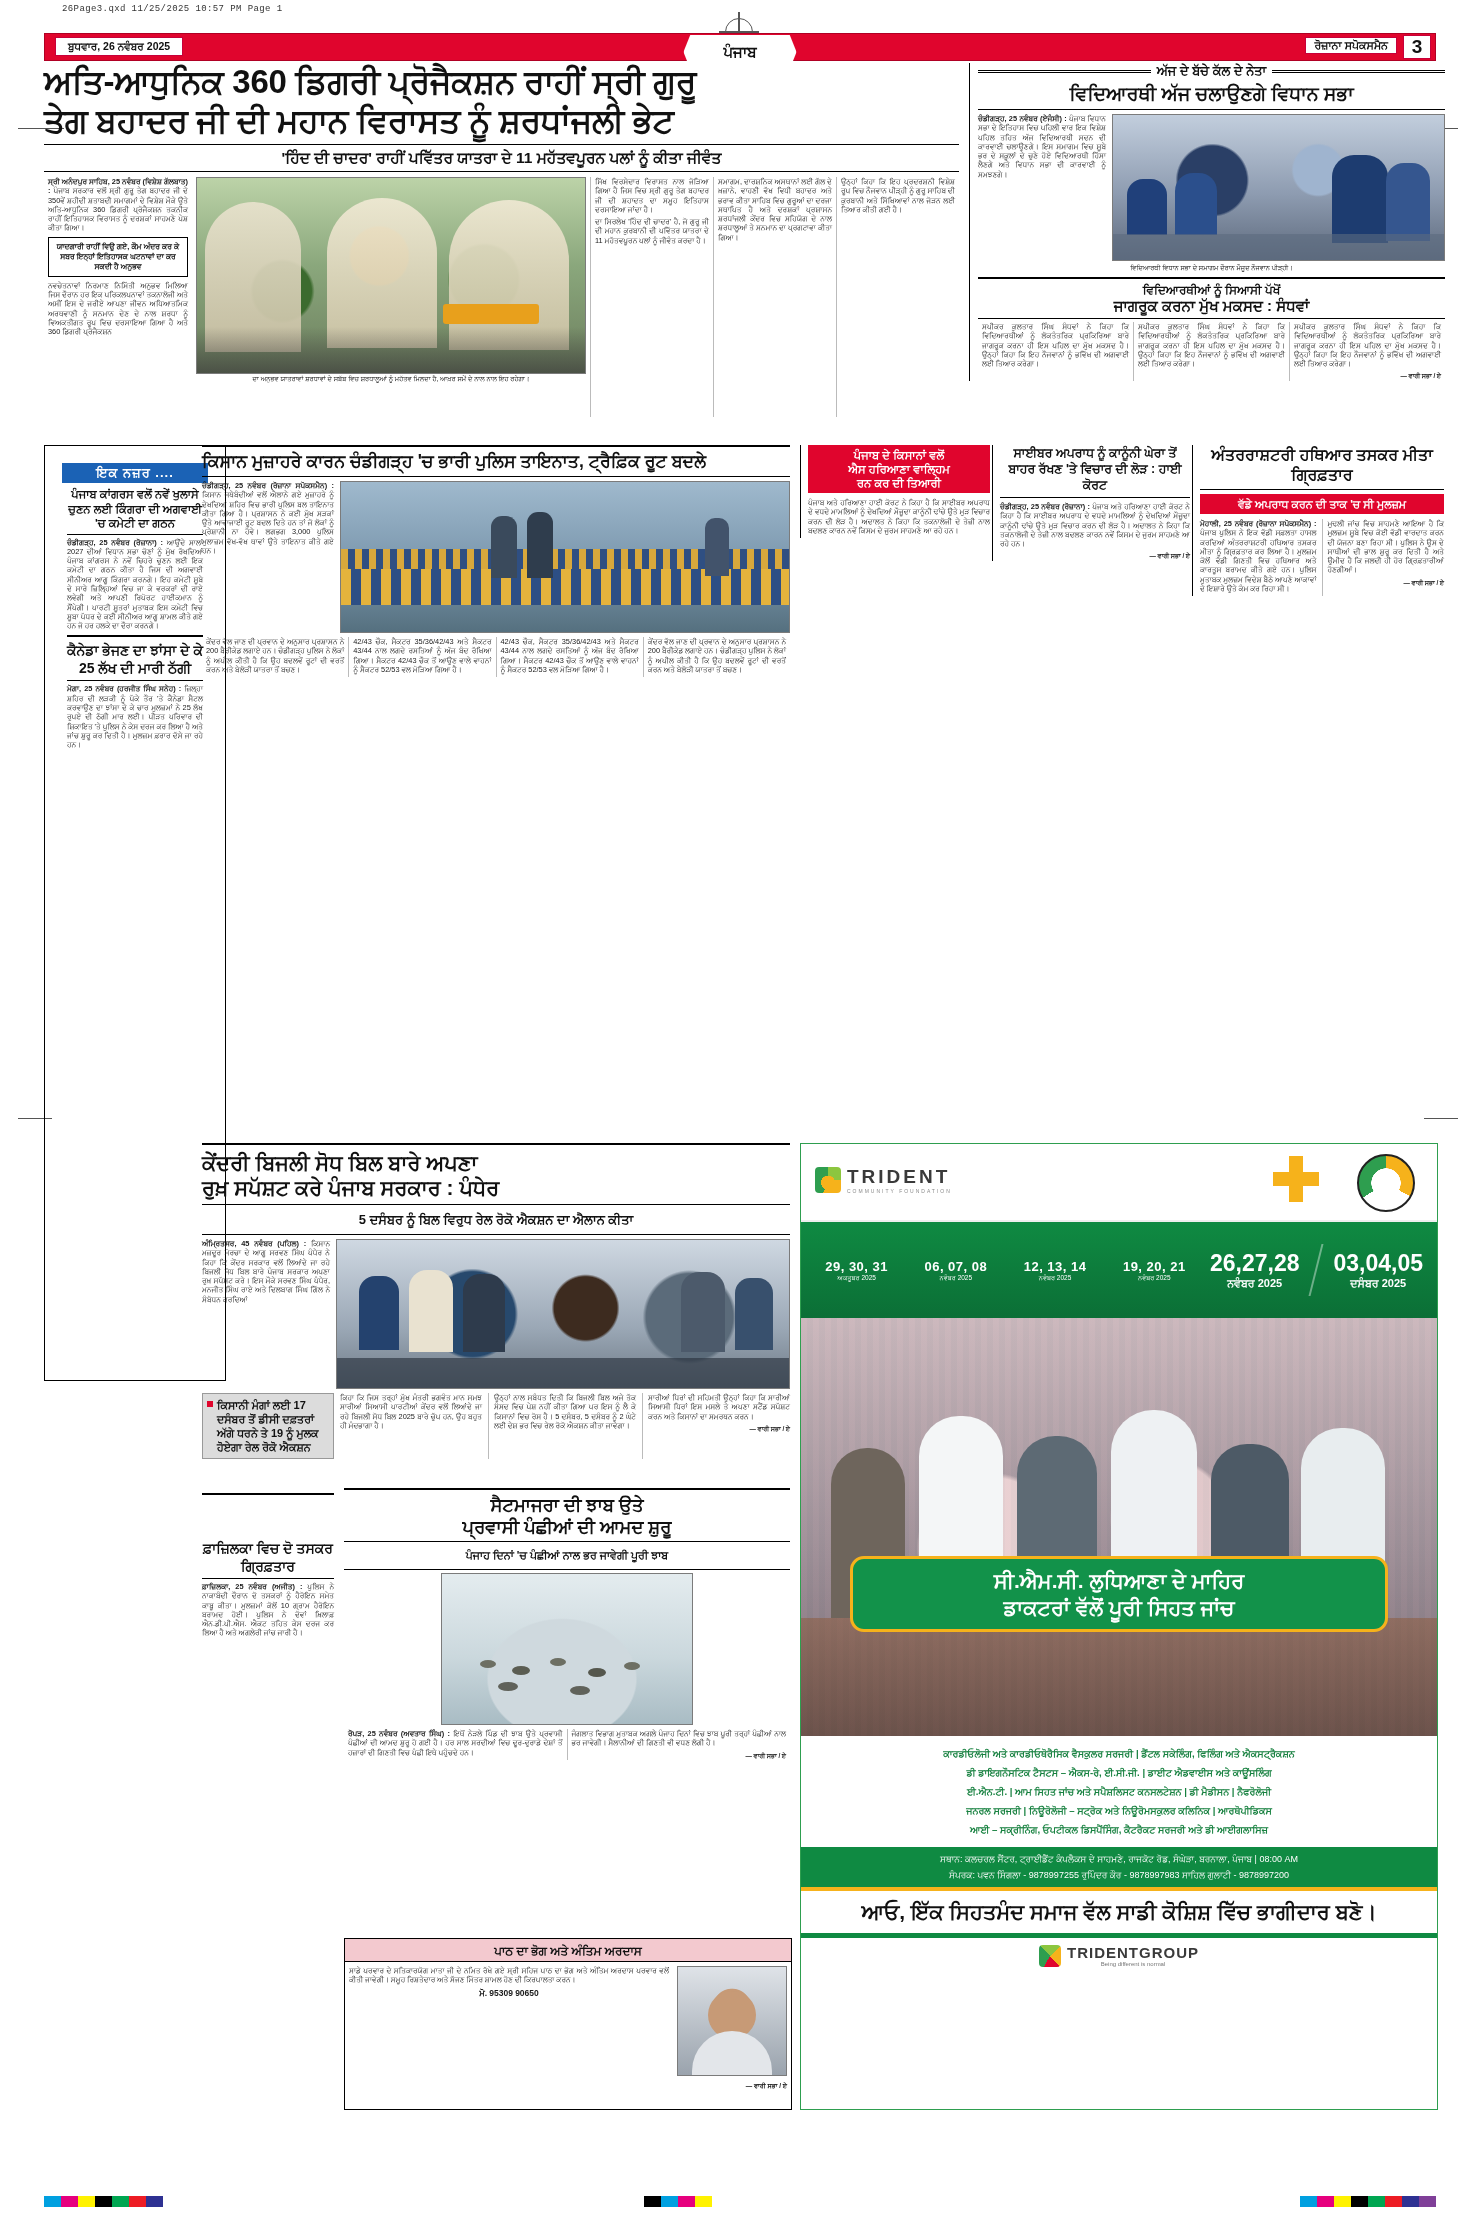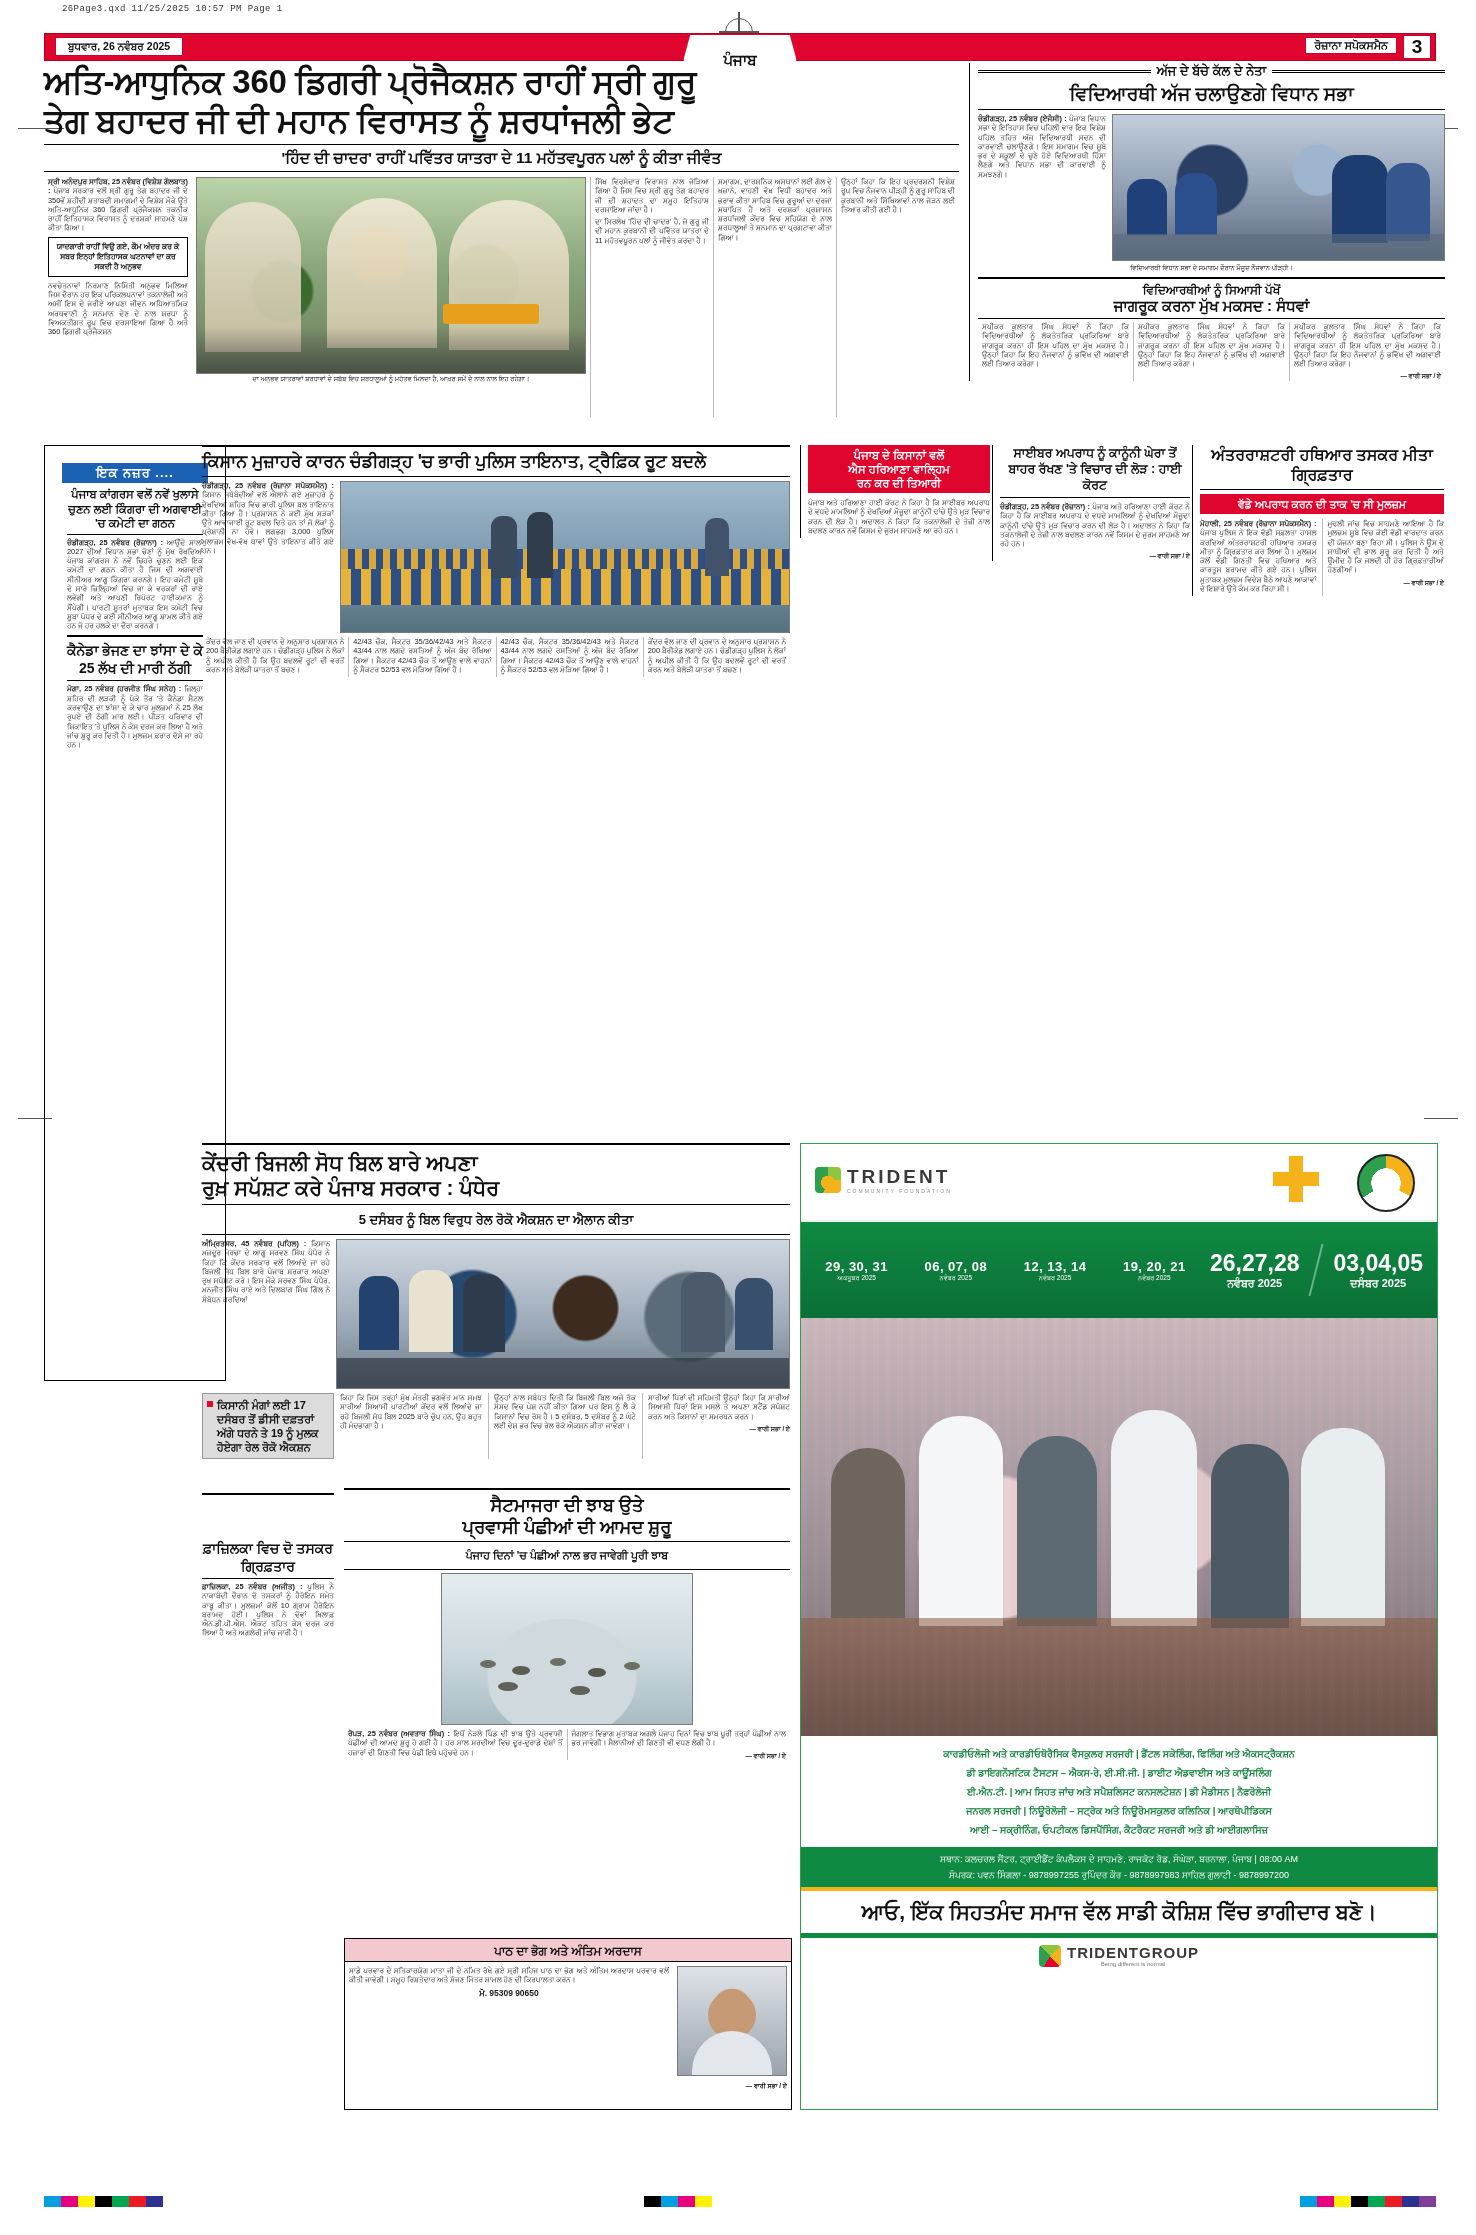--- a/index.html
+++ b/index.html
@@ -19,21 +19,21 @@
   .tick{position:absolute;background:#555;}
 
   .page{position:absolute;left:44px;top:33px;width:1392px;height:2160px;}
 
   
   .masthead{position:relative;height:26px;background:#e0052d;border:1px solid #b00024;
             display:flex;align-items:center;}
   .mast-date{position:absolute;left:10px;top:3px;background:#fff;border:1px solid #c7003a;
              padding:2px 12px;font-size:10.5px;font-weight:bold;color:#111;}
   .mast-center{position:absolute;left:50%;transform:translateX(-50%);top:1px;background:#fff;
-               padding:16px 40px;font-size:15px;font-weight:bold;color:#111;
+               padding:8px 40px;font-size:15px;font-weight:bold;color:#111;
                clip-path:polygon(6% 0,94% 0,100% 50%,94% 100%,6% 100%,0 50%);}
   .mast-right{position:absolute;right:38px;top:3px;background:#fff;border:1px solid #c7003a;
               padding:1px 8px;font-size:11px;font-weight:bold;color:#111;}
   .mast-num{position:absolute;right:4px;top:1px;background:#fff;border:1px solid #c7003a;
             width:26px;height:22px;display:flex;align-items:center;justify-content:center;
             font-size:19px;font-weight:bold;}
   .body-text{font-size:7.4px;line-height:9.3px;text-align:justify;color:#1a1a1a;
              hyphens:auto;word-spacing:-.2px;}
   .body-text p{margin:0 0 3px 0;}
   .dateline{font-weight:bold;}
@@ -491,20 +491,24 @@
     <div class="photo ph-med" style="height:418px;border:none;">
       <div class="abs" style="left:0;top:0;width:100%;height:100%;
            background:repeating-linear-gradient(90deg,#c33 0 6px,#a22 6px 12px);opacity:.18;"></div>
       <div class="abs" style="left:30px;top:130px;width:74px;height:170px;background:#6e655c;border-radius:36px 36px 0 0;"></div>
       <div class="abs" style="left:118px;top:98px;width:84px;height:210px;background:#f4f6f7;border-radius:40px 40px 0 0;"></div>
       <div class="abs" style="left:216px;top:118px;width:80px;height:190px;background:#5d6a74;border-radius:38px 38px 0 0;"></div>
       <div class="abs" style="left:310px;top:92px;width:86px;height:216px;background:#eef1f3;border-radius:42px 42px 0 0;"></div>
       <div class="abs" style="left:410px;top:126px;width:78px;height:184px;background:#4d5a66;border-radius:36px 36px 0 0;"></div>
       <div class="abs" style="left:500px;top:110px;width:84px;height:198px;background:#e8edef;border-radius:40px 40px 0 0;"></div>
       <div class="abs" style="left:0;top:300px;width:100%;height:118px;background:linear-gradient(#8c5a3c88,#5e3b2688);"></div>
+      <div class="ad-banner" style="top:238px;">
+        <div>ਸੀ.ਐਮ.ਸੀ. ਲੁਧਿਆਣਾ ਦੇ ਮਾਹਿਰ</div>
+        <div>ਡਾਕਟਰਾਂ ਵੱਲੋਂ ਪੂਰੀ ਸਿਹਤ ਜਾਂਚ</div>
+      </div>
     </div>
 
     <div class="ad-services" style="padding:8px 10px;">
       <div>ਕਾਰਡੀਓਲੋਜੀ ਅਤੇ ਕਾਰਡੀਓਥੋਰੈਸਿਕ ਵੈਸਕੁਲਰ ਸਰਜਰੀ | ਡੈਂਟਲ ਸਕੇਲਿੰਗ, ਫਿਲਿੰਗ ਅਤੇ ਐਕਸਟ੍ਰੈਕਸ਼ਨ</div>
       <div>ਡੀ ਡਾਇਗਨੌਸਟਿਕ ਟੈਸਟਸ – ਐਕਸ-ਰੇ, ਈ.ਸੀ.ਜੀ. | ਡਾਈਟ ਐਡਵਾਈਸ ਅਤੇ ਕਾਊਂਸਲਿੰਗ</div>
       <div>ਈ.ਐਨ.ਟੀ. | ਆਮ ਸਿਹਤ ਜਾਂਚ ਅਤੇ ਸਪੈਸ਼ਲਿਸਟ ਕਨਸਲਟੇਸ਼ਨ | ਡੀ ਮੈਡੀਸਨ | ਨੈਫਰੋਲੋਜੀ</div>
       <div>ਜਨਰਲ ਸਰਜਰੀ | ਨਿਊਰੋਲੋਜੀ – ਸਟ੍ਰੋਕ ਅਤੇ ਨਿਊਰੋਮਸਕੁਲਰ ਕਲਿਨਿਕ | ਆਰਥੋਪੀਡਿਕਸ</div>
       <div>ਆਈ – ਸਕ੍ਰੀਨਿੰਗ, ਓਪਟੀਕਲ ਡਿਸਪੈਂਸਿੰਗ, ਕੈਟਰੈਕਟ ਸਰਜਰੀ ਅਤੇ ਡੀ ਆਈਗਲਾਸਿਜ਼</div>
     </div>
 

